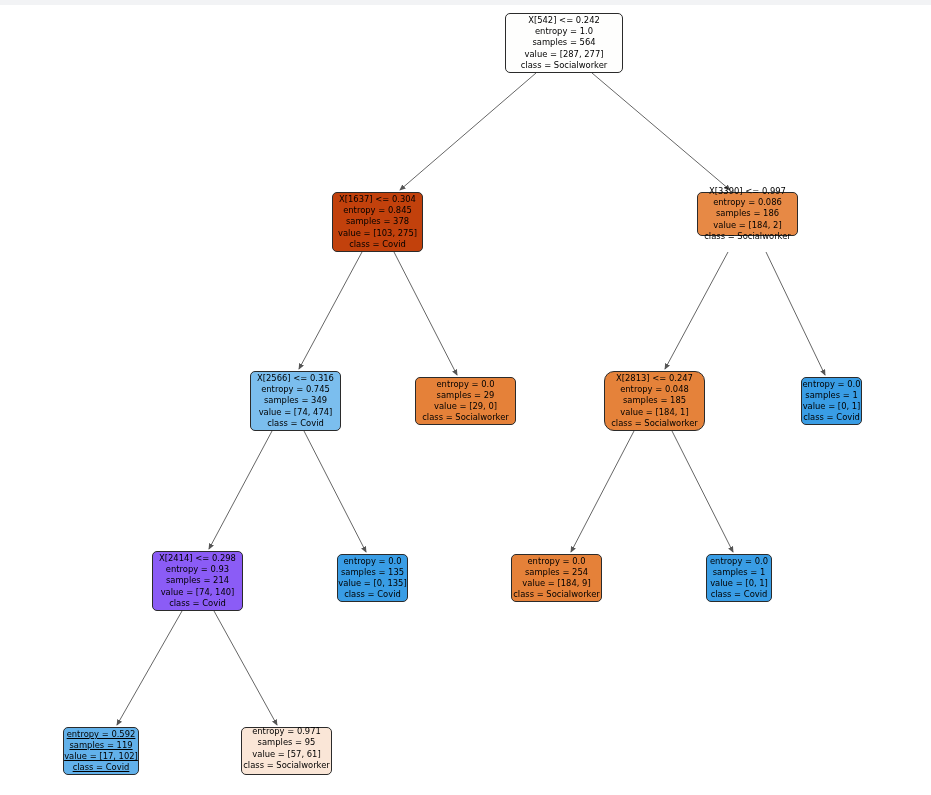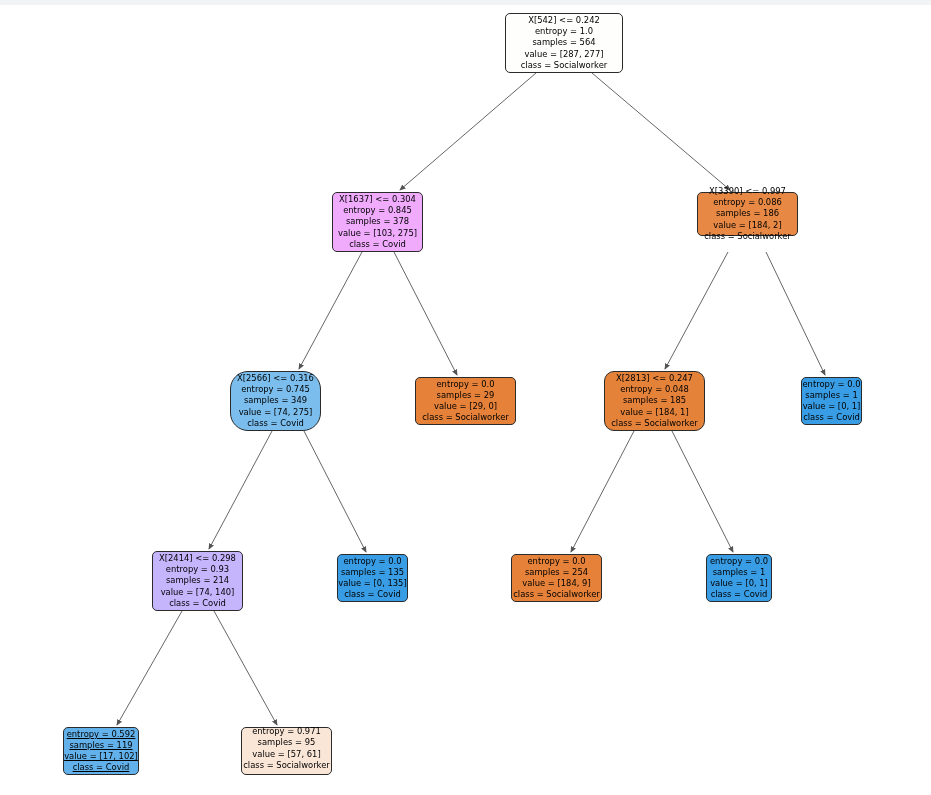--- a/index.html
+++ b/index.html
@@ -72,39 +72,39 @@
       </g>
   </svg>
   <div id="node-layer">
       <div class="node" style="left: 505px; top: 13px; width: 118px; height: 60px; background: rgb(254, 254, 253);">
         <span class="ln">X[542] &lt;= 0.242</span>
         <span class="ln">entropy = 1.0</span>
         <span class="ln">samples = 564</span>
         <span class="ln">value = [287, 277]</span>
         <span class="ln">class = Socialworker</span>
       </div>
-      <div class="node" style="left: 332px; top: 192px; width: 91px; height: 60px; background: #f0abfc;">
+      <div class="node" style="left: 332px; top: 192px; width: 91px; height: 60px; background: #c2410c;">
         <span class="ln">X[1637] &lt;= 0.304</span>
         <span class="ln">entropy = 0.845</span>
         <span class="ln">samples = 378</span>
         <span class="ln">value = [103, 275]</span>
         <span class="ln">class = Covid</span>
       </div>
       <div class="node" style="left: 697px; top: 192px; width: 101px; height: 44px; background: rgb(231, 137, 69);">
         <span class="ln">X[3390] &lt;= 0.997</span>
         <span class="ln">entropy = 0.086</span>
         <span class="ln">samples = 186</span>
         <span class="ln">value = [184, 2]</span>
         <span class="ln">class = Socialworker</span>
       </div>
-      <div class="node" style="left: 230px; top: 371px; width: 91px; height: 60px; background: rgb(123, 190, 238); border-radius: 18px;">
+      <div class="node" style="left: 250px; top: 371px; width: 91px; height: 60px; background: rgb(123, 190, 238);">
         <span class="ln">X[2566] &lt;= 0.316</span>
         <span class="ln">entropy = 0.745</span>
         <span class="ln">samples = 349</span>
-        <span class="ln">value = [74, 275]</span>
+        <span class="ln">value = [74, 474]</span>
         <span class="ln">class = Covid</span>
       </div>
       <div class="node" style="left: 415px; top: 377px; width: 101px; height: 48px; background: rgb(229, 129, 57);">
         <span class="ln">entropy = 0.0</span>
         <span class="ln">samples = 29</span>
         <span class="ln">value = [29, 0]</span>
         <span class="ln">class = Socialworker</span>
       </div>
       <div class="node" style="left: 604px; top: 371px; width: 101px; height: 60px; background: rgb(229, 130, 58); border-radius: 10px;">
         <span class="ln">X[2813] &lt;= 0.247</span>
@@ -112,21 +112,21 @@
         <span class="ln">samples = 185</span>
         <span class="ln">value = [184, 1]</span>
         <span class="ln">class = Socialworker</span>
       </div>
       <div class="node" style="left: 801px; top: 377px; width: 61px; height: 48px; background: rgb(57, 157, 229);">
         <span class="ln">entropy = 0.0</span>
         <span class="ln">samples = 1</span>
         <span class="ln">value = [0, 1]</span>
         <span class="ln">class = Covid</span>
       </div>
-      <div class="node" style="left: 152px; top: 551px; width: 91px; height: 60px; background: #c4b5fd; text-align: right;">
+      <div class="node" style="left: 152px; top: 551px; width: 91px; height: 60px; background: #8b5cf6; text-align: right;">
         <span class="ln">X[2414] &lt;= 0.298</span>
         <span class="ln">entropy = 0.93</span>
         <span class="ln">samples = 214</span>
         <span class="ln">value = [74, 140]</span>
         <span class="ln">class = Covid</span>
       </div>
       <div class="node" style="left: 337px; top: 554px; width: 71px; height: 48px; background: rgb(57, 157, 229);">
         <span class="ln">entropy = 0.0</span>
         <span class="ln">samples = 135</span>
         <span class="ln">value = [0, 135]</span>

